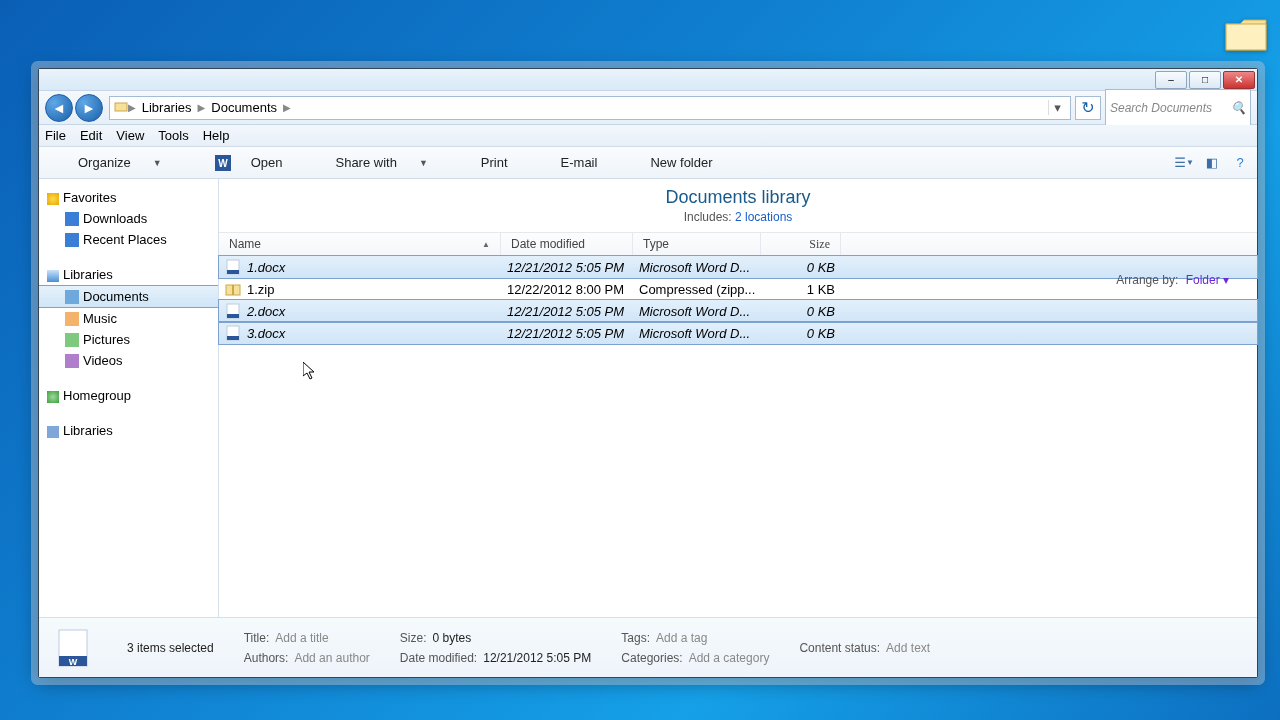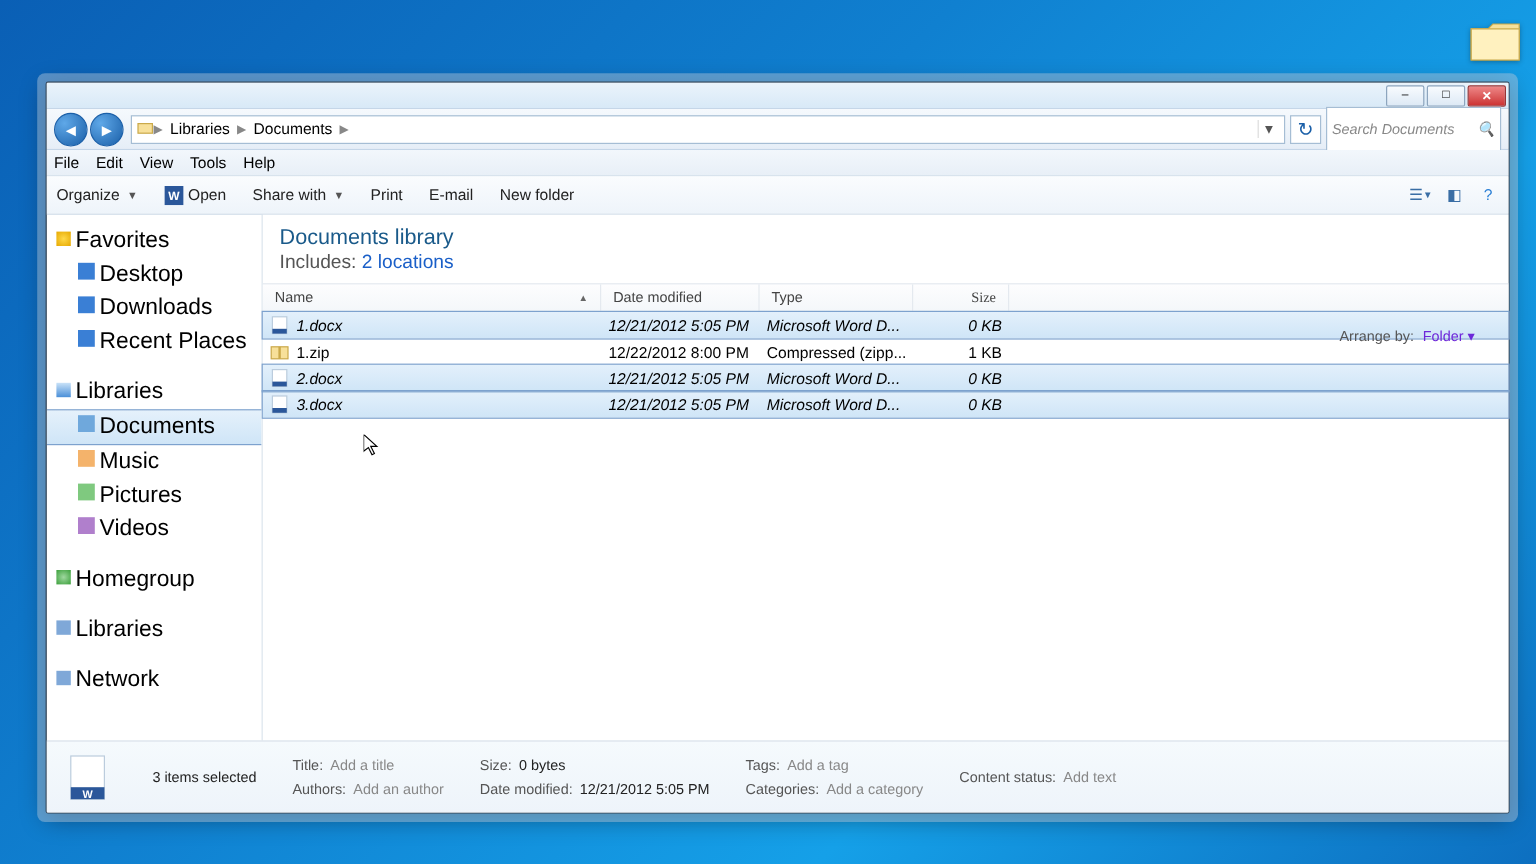--- a/index.html
+++ b/index.html
@@ -62,29 +62,29 @@
   height: 22px; display: flex; align-items: center; padding: 0 6px;
   background: linear-gradient(#f2f7fc,#e8eff7); border-bottom: 1px solid #d0dde9;
   font-size: 13px; gap: 14px;
 }
 .menubar span { cursor:pointer; }
 .toolbar {
   height: 32px; display: flex; align-items: center; padding: 0 8px;
   background: linear-gradient(#fafcfe,#eef4fa); border-bottom: 1px solid #d0dde9;
   font-size: 13px; gap: 22px;
 }
-.tb-item { display:flex; align-items:center; gap:4px; cursor:pointer; color:#222;}
+.tb-item { display:flex; align-items:center; gap:20px; cursor:pointer; color:#222;margin-left:31px;}
 .tb-item .dd { font-size:9px; color:#555; margin-left:2px;}
 .tb-right { margin-left:auto; display:flex; align-items:center; gap:10px; }
 .tb-icon { width:18px; height:18px; display:flex;align-items:center;justify-content:center;color:#3a6ea5;cursor:pointer;}
 
 .body { flex:1; display:flex; min-height:0; }
 .sidebar {
   width: 180px; border-right: 1px solid #d6e0ea; padding: 8px 0;
-  font-size: 19px; overflow:hidden;
+  font-size: 13px; overflow:hidden;
 }
 .side-group { margin-bottom: 14px; }
 .side-head { padding: 3px 8px 3px 24px; cursor:pointer; position:relative;}
 .side-head::before {
   content:''; position:absolute; left:8px; top:6px; width:12px; height:12px;
 }
 .side-item { padding: 3px 8px 3px 44px; cursor:pointer; position:relative;}
 .side-item.sel { background: linear-gradient(#e5f1fb,#cfe5f7); border:1px solid #7da2ce; border-left:none; border-right:none; }
 .side-item::before {
   content:''; position:absolute; left:26px; top:4px; width:14px; height:14px;
@@ -96,23 +96,23 @@
 .ico-lib::before{ background: linear-gradient(#c9e2f8,#4a8fd8);}
 .ico-doc::before{ background:#6fa8dc;}
 .ico-mus::before{ background:#f4b36b;}
 .ico-pic::before{ background:#7fc97f;}
 .ico-vid::before{ background:#b07fcc;}
 .ico-home::before{ background: radial-gradient(circle,#9fd89f,#3a9f3a);}
 .ico-comp::before{ background:#7fa8d8;}
 .ico-net::before{ background:#7fa8d8;}
 
 .content { flex:1; display:flex; flex-direction:column; background:#fff; }
-.content-head { padding: 8px 14px 4px; }
+.content-head { padding: 8px 14px 4px; text-align: center; }
 .lib-title { font-size: 18px; color:#1a5a8a; }
-.lib-sub { font-size: 16px; color:#555; margin-top:2px;}
+.lib-sub { font-size: 12px; color:#555; margin-top:2px;}
 .lib-sub a { color:#1a5fc8; text-decoration:none; cursor:pointer;}
 .arrange { position:absolute; right: 28px; top: 204px; font-size:12px; color:#555;}
 .arrange .val { color:#6d28d9; cursor:pointer; margin-left:4px;}
 
 .cols {
   display:flex; height:24px; align-items:center; border-top:1px solid #e4e9ef;
   border-bottom:1px solid #e4e9ef; font-size:12px; color:#444; margin-top:4px;
   background: linear-gradient(#fdfdfe,#f4f7fa);
 }
 .col { padding:0 10px; border-right:1px solid #e4e9ef; height:100%; display:flex; align-items:center; cursor:pointer;}
@@ -211,39 +211,35 @@
       <div class="tb-icon">☰<span class="dd" style="font-size:8px;">▼</span></div>
       <div class="tb-icon">◧</div>
       <div class="tb-icon" style="color:#2a7fd5;">?</div>
     </div>
   </div>
 
   <div class="body">
     <div class="sidebar">
       <div class="side-group">
         <div class="side-head ico-fav">Favorites</div>
-        <div class="side-item ico-desk">Desktop</div>
         <div class="side-item ico-dl">Downloads</div>
         <div class="side-item ico-rec">Recent Places</div>
       </div>
       <div class="side-group">
         <div class="side-head ico-lib">Libraries</div>
         <div class="side-item ico-doc sel">Documents</div>
         <div class="side-item ico-mus">Music</div>
         <div class="side-item ico-pic">Pictures</div>
         <div class="side-item ico-vid">Videos</div>
       </div>
       <div class="side-group">
           <div class="side-head ico-home">Homegroup</div>
         </div>
       <div class="side-group">
           <div class="side-head ico-comp">Libraries</div>
-        </div>
-      <div class="side-group">
-          <div class="side-head ico-net">Network</div>
         </div>
     </div>
 
     <div class="content">
       <div class="content-head">
         <div class="lib-title">Documents library</div>
         <div class="lib-sub">
           <span>Includes:</span>
           <a>2 locations</a>
         </div>

